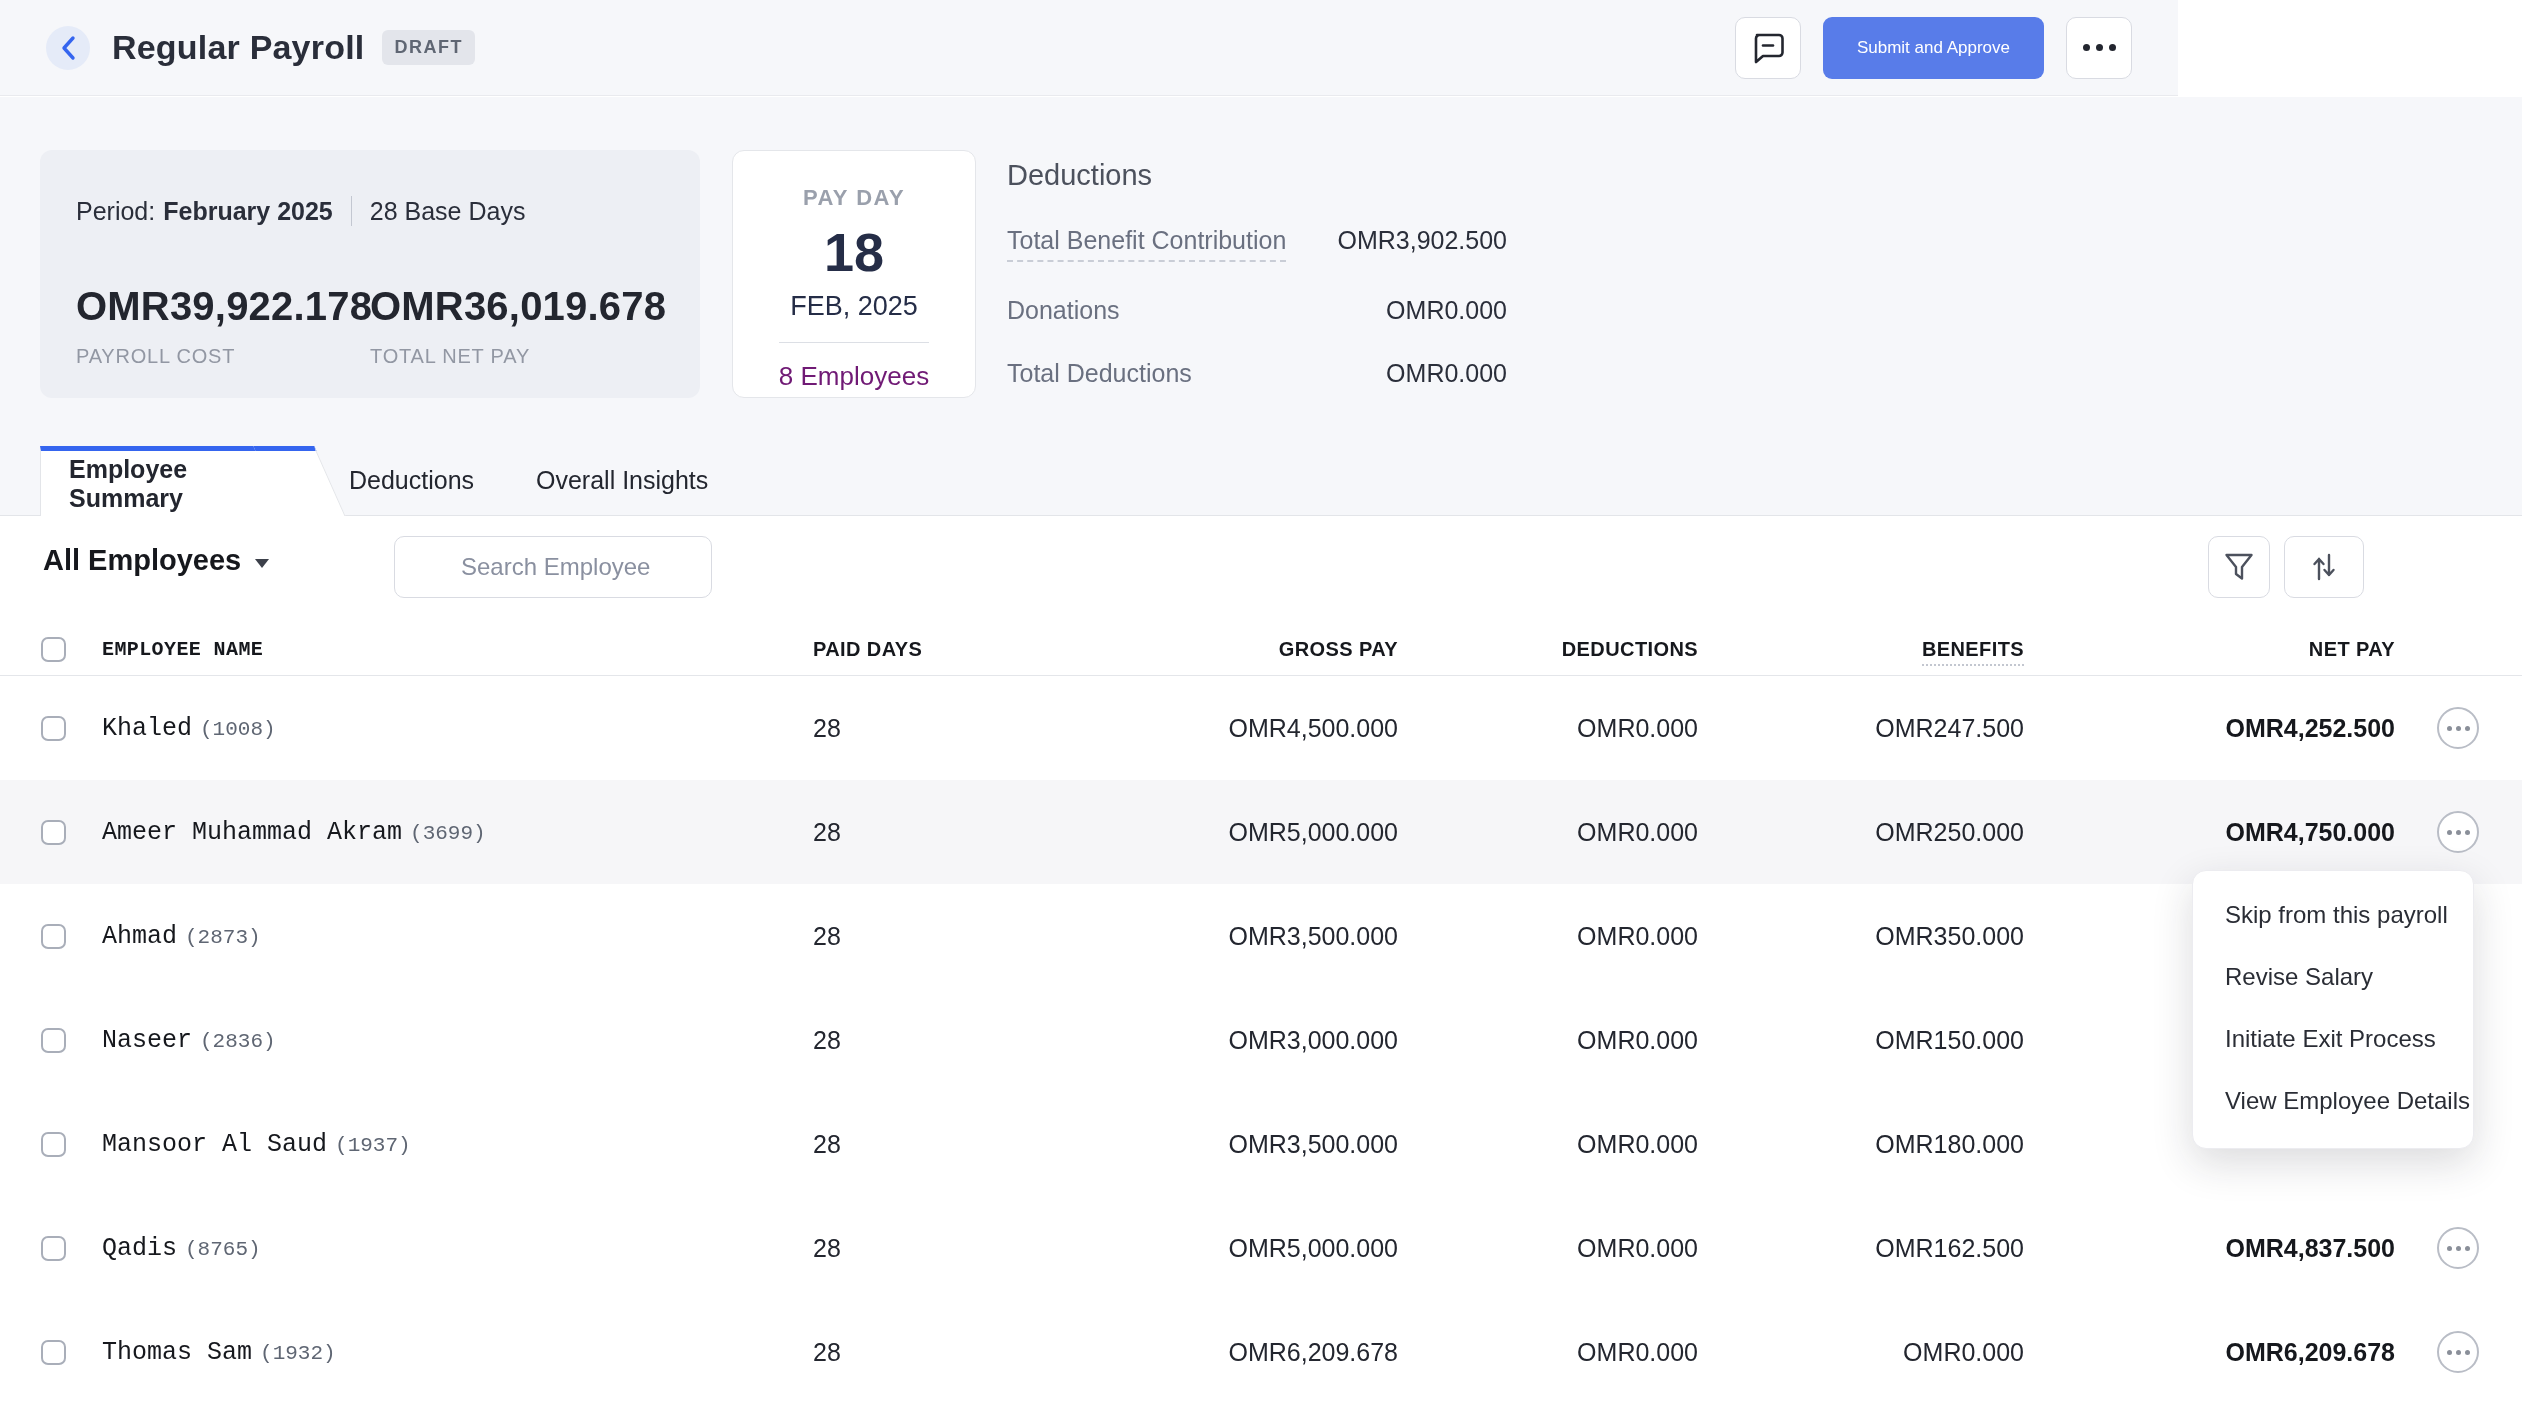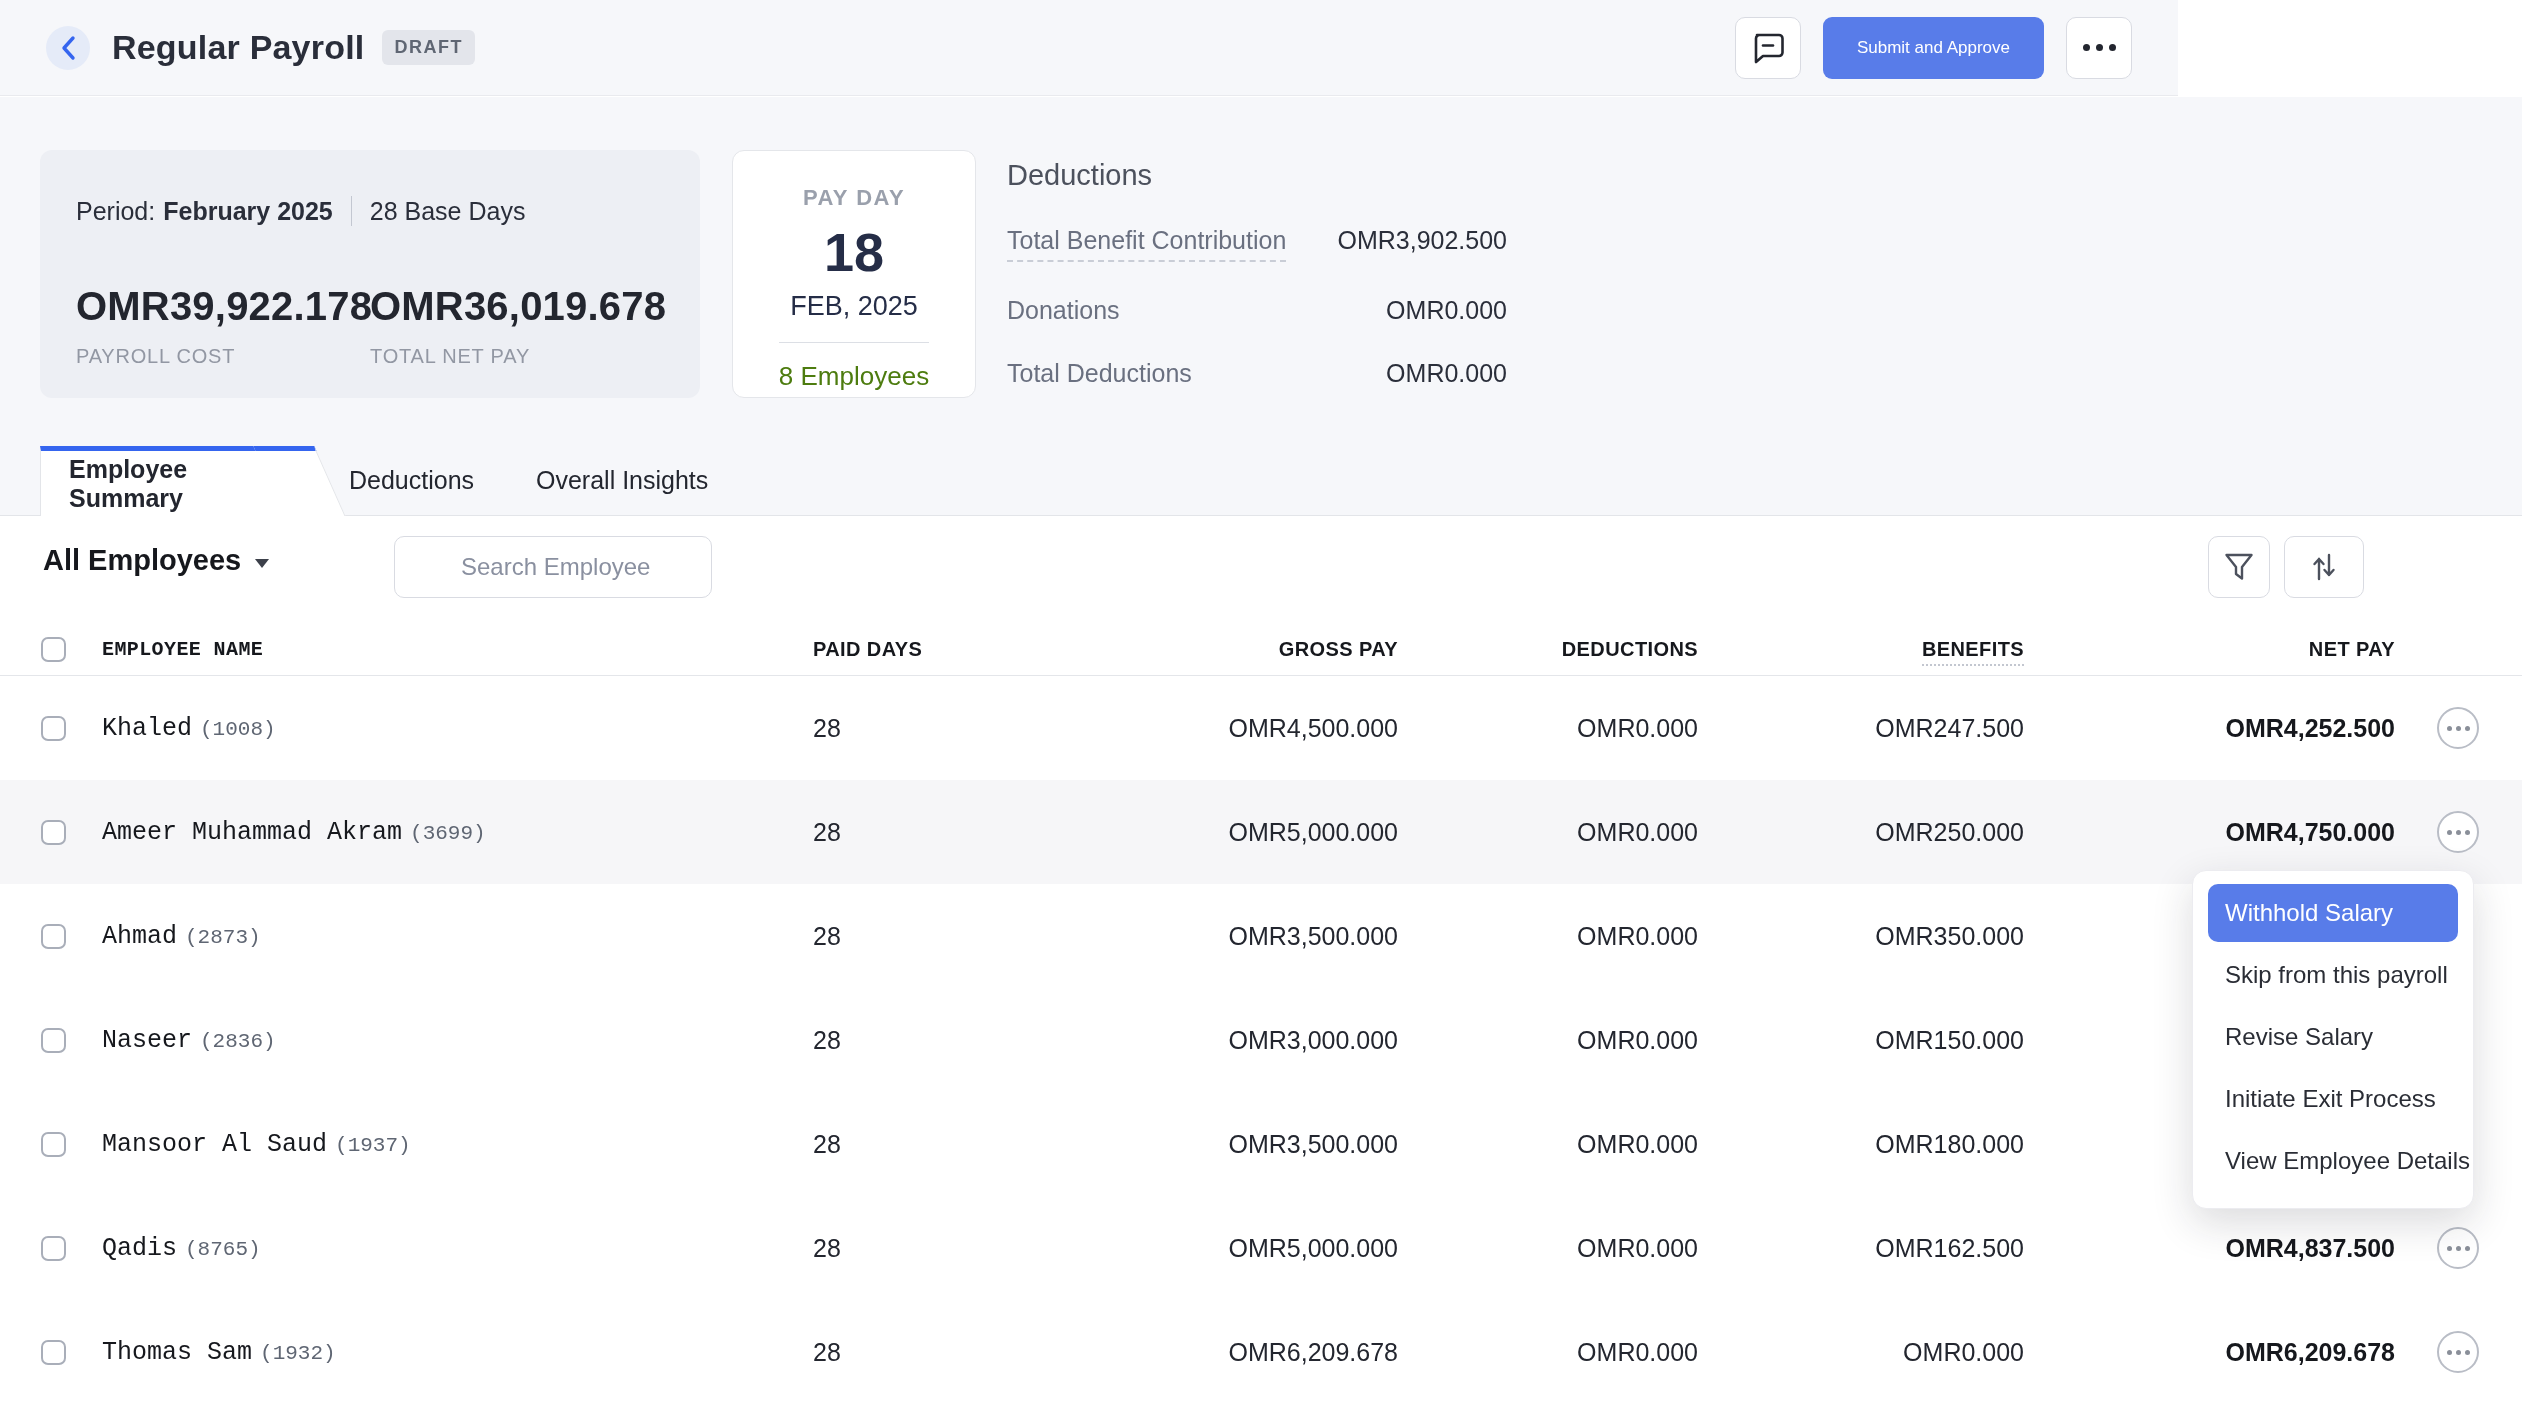--- a/index.html
+++ b/index.html
@@ -36,21 +36,21 @@
   .amount-value { font-size:40px; font-weight:700; color:#23262f; letter-spacing:.2px; }
   .amount-label { font-size:20px; color:#9297a3; margin-top:16px; letter-spacing:.8px; }
 
   .payday-card { position:absolute; left:732px; top:53px; width:244px; height:248px;
                  background:#ffffff; border:1px solid #e4e6ea; border-radius:12px;
                  display:flex; flex-direction:column; align-items:center; padding-top:34px; }
   .payday-label { font-size:22px; font-weight:700; color:#9aa0ac; letter-spacing:1.5px; }
   .payday-day { font-size:54px; font-weight:600; color:#252d47; margin-top:10px; }
   .payday-date { font-size:27px; color:#252d47; margin-top:8px; }
   .payday-div { width:150px; height:1px; background:#dcdfe5; margin:20px 0 18px; }
-  .payday-emp { font-size:26px; color:#4d7c0f; }
+  .payday-emp { font-size:26px; color:#701a75; }
 
   .ded-panel { position:absolute; left:1007px; top:62px; width:500px; }
   .ded-title { font-size:29px; color:#4c515d; }
   .ded-row { display:flex; justify-content:space-between; margin-top:34px; font-size:25px; }
   .ded-label { color:#6a7080; }
   .ded-label.dashed { border-bottom:2px dashed #c9cdd6; padding-bottom:5px; }
   .ded-value { color:#2a2e3a; }
 
   
   .tabbar { position:absolute; left:0; bottom:0; width:2522px; height:70px; border-bottom:1px solid #e3e5e9; }
@@ -335,20 +335,19 @@
         <div class="row-menu-btn">
             <i></i>
             <i></i>
             <i></i>
           </div>
       </div>
     </div>
   </div>
 
   <div class="ctx-menu">
-    <div class="ctx-item sel">Withhold Salary</div>
     <div class="ctx-item">Skip from this payroll</div>
     <div class="ctx-item">Revise Salary</div>
     <div class="ctx-item">Initiate Exit Process</div>
     <div class="ctx-item">View Employee Details</div>
   </div>
 
 </div>
 
 </body></html>

